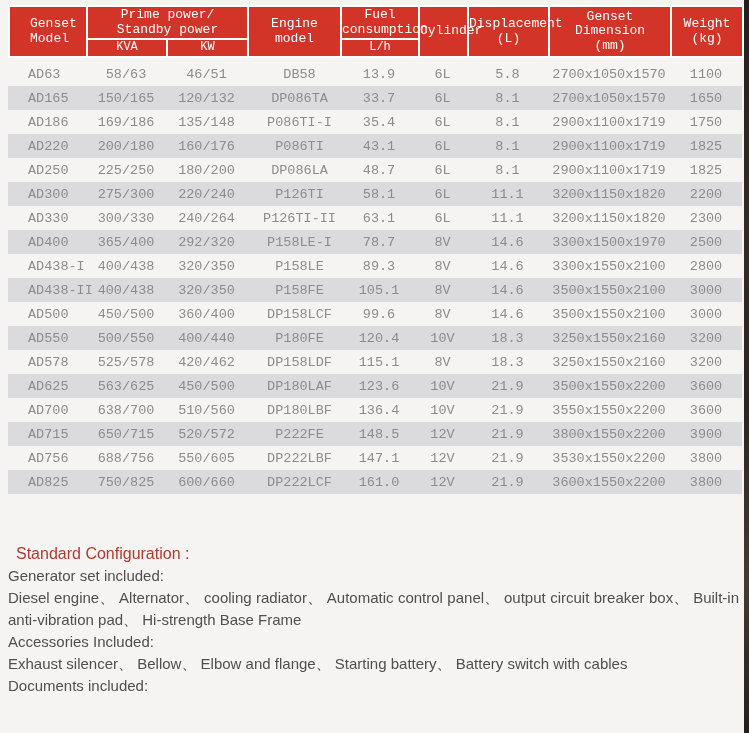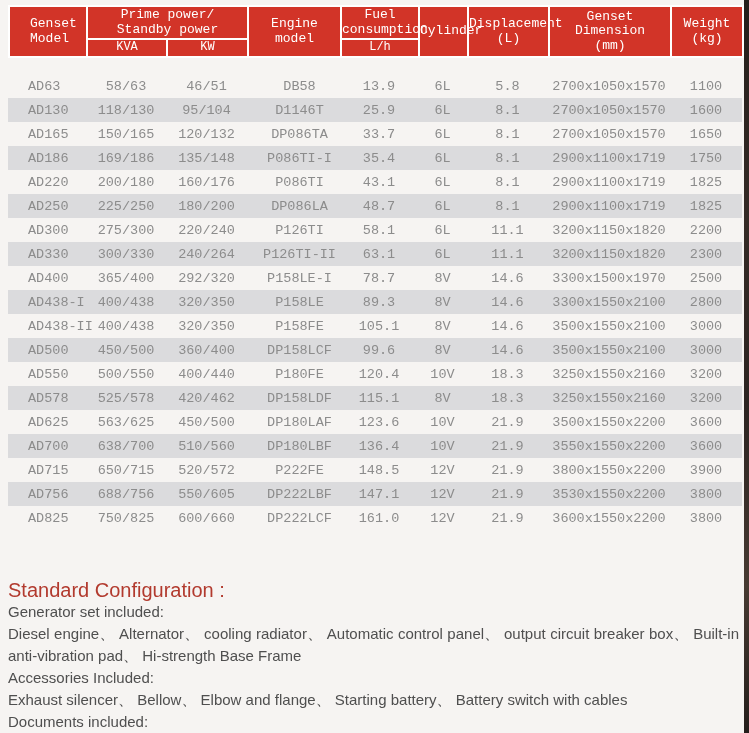--- a/index.html
+++ b/index.html
@@ -41,21 +41,21 @@
     text-align:center;
     vertical-align:middle;
     padding:1px 0;
     overflow:visible;
   }
   .hdr tr.r1 th{height:26px;}
   .hdr tr.r2 th{height:14px;font-size:12px;}
   .hdr th.genset{ text-align:left;padding-left:20px; }
 
   
-  .rows{margin-top:16px;}
+  .rows{margin-top:4px;}
   .rows td{
     height:24px;
     font-size:13.5px;
     color:var(--table-text);
     text-align:center;
     vertical-align:middle;
     padding:0;
     white-space:nowrap;
   }
   .rows tr:nth-child(even){background:var(--stripe);}
@@ -64,21 +64,22 @@
 
   
   .footer{
     margin:49px 10px 0 8px;
     color:var(--footer-text);
     font-size:15px;
     line-height:22px;
   }
   .footer .cfg-title{
     color:var(--footer-title);
-    font-size:20px;
+    font-size:16px;
+    margin-left:8px;
   }
   .footer p{margin:0;}
   .footer p.justify{text-align:justify;}
 </style>
 </head>
 <body>
 
 <div class="spec-wrap">
 
   <table class="hdr">
@@ -137,31 +138,20 @@
           <td class="c1">58/63</td>
           <td class="c2">46/51</td>
           <td class="c3">DB58</td>
           <td class="c4">13.9</td>
           <td class="c5">6L</td>
           <td class="c6">5.8</td>
           <td class="c7">2700x1050x1570</td>
           <td class="c8">1100</td>
         </tr>
         <tr>
-          <td class="c0">AD130</td>
-          <td class="c1">118/130</td>
-          <td class="c2">95/104</td>
-          <td class="c3">D1146T</td>
-          <td class="c4">25.9</td>
-          <td class="c5">6L</td>
-          <td class="c6">8.1</td>
-          <td class="c7">2700x1050x1570</td>
-          <td class="c8">1600</td>
-        </tr>
-        <tr>
           <td class="c0">AD165</td>
           <td class="c1">150/165</td>
           <td class="c2">120/132</td>
           <td class="c3">DP086TA</td>
           <td class="c4">33.7</td>
           <td class="c5">6L</td>
           <td class="c6">8.1</td>
           <td class="c7">2700x1050x1570</td>
           <td class="c8">1650</td>
         </tr>

